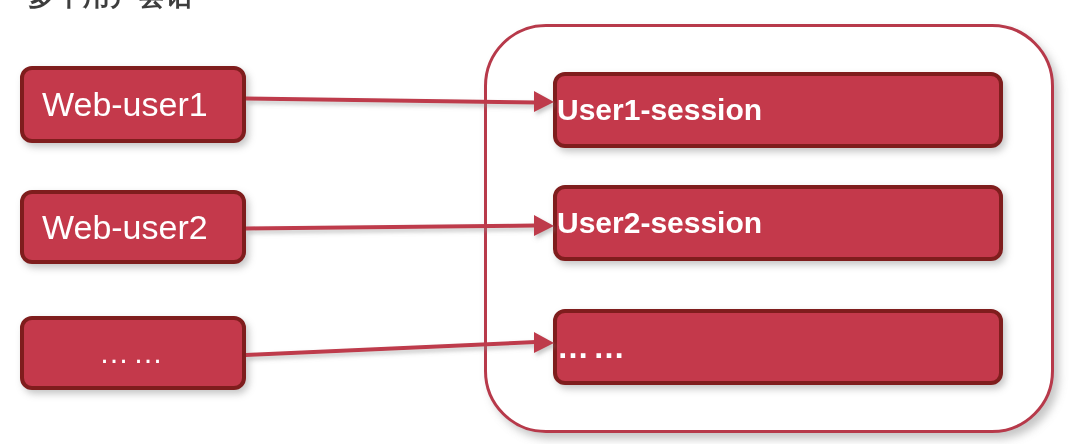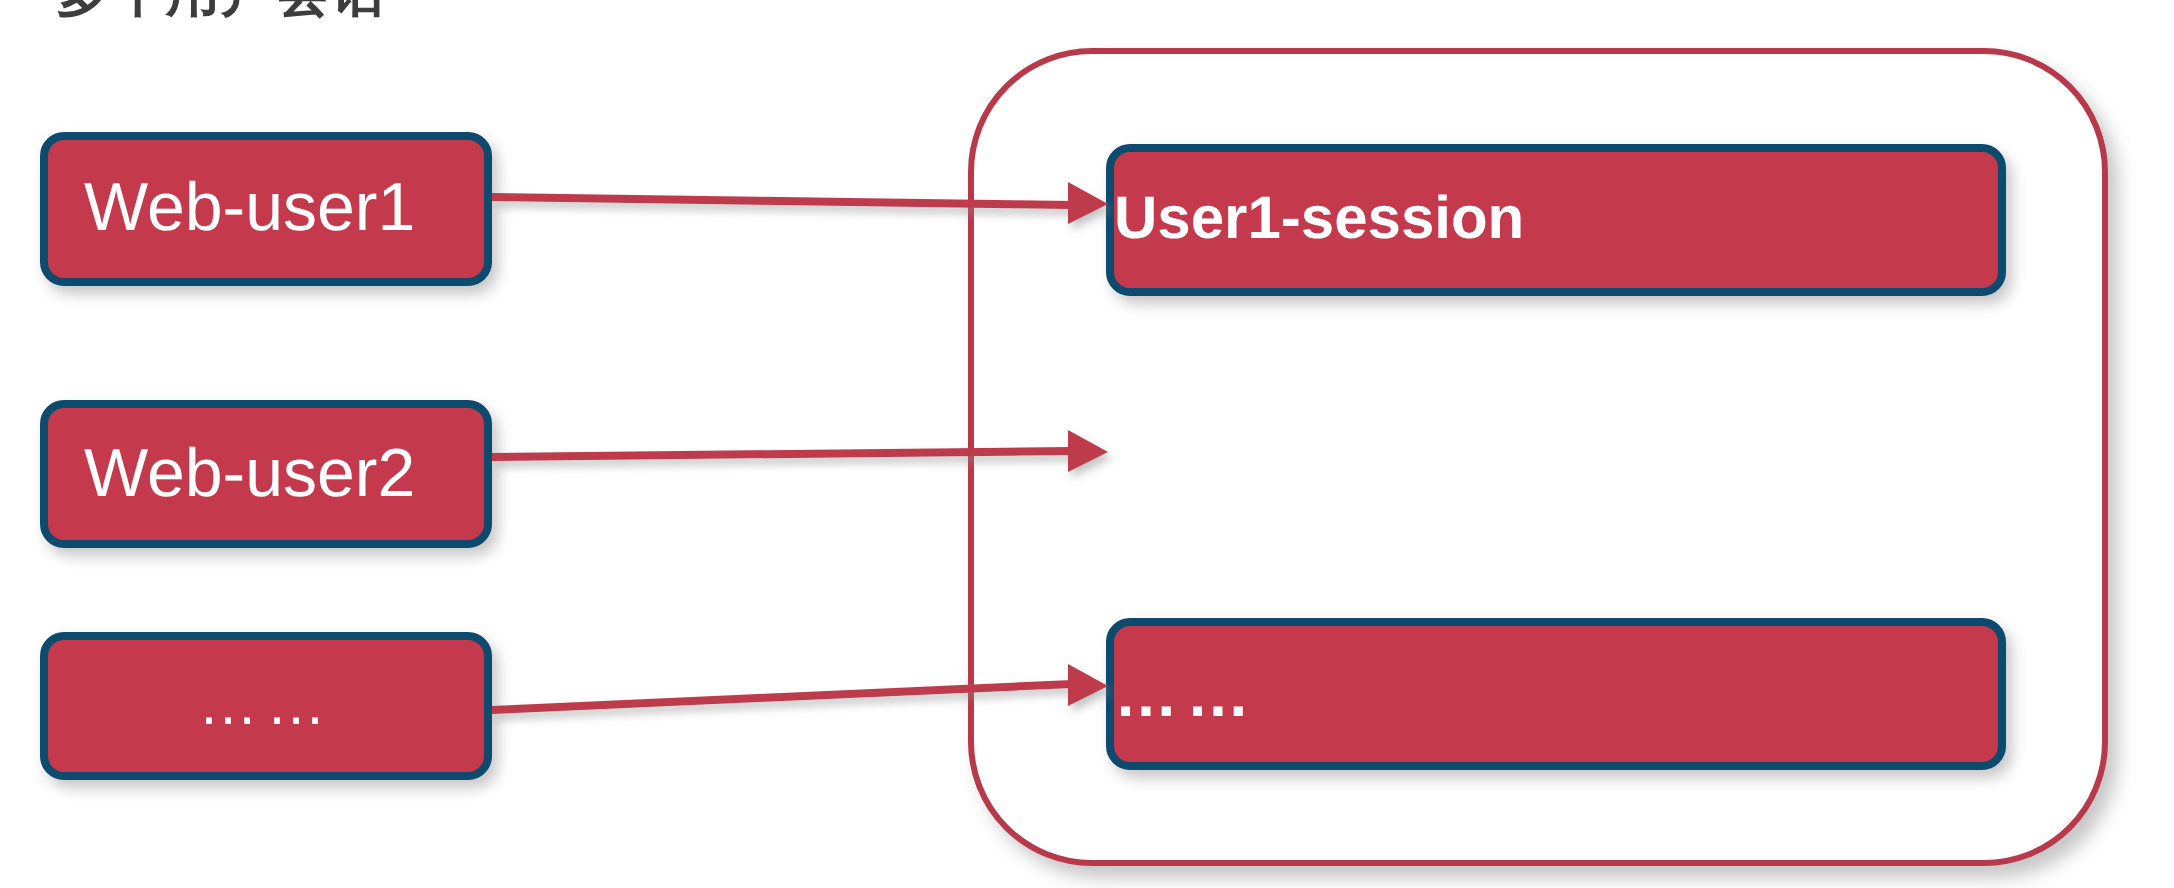--- a/index.html
+++ b/index.html
@@ -42,21 +42,21 @@
     border-radius: 62px;
     background: #ffffff;
     box-shadow: 5px 6px 9px rgba(120,120,120,0.42);
   }
 
   
   .pill {
     position: absolute;
     box-sizing: border-box;
     background: #C4394B;
-    border: 4px solid #0c4a6e;
+    border: 4px solid #7f1d1d;
     border-radius: 12px;
     color: #ffffff;
     display: flex;
     align-items: center;
     box-shadow: 3px 4px 7px rgba(130,130,130,0.45);
     overflow: hidden;
   }
   .pill.left {
     justify-content: flex-start;
     padding-left: 18px;
@@ -96,32 +96,35 @@
 <div id="canvas">
 
   <div class="clipped-title">多个用户会话</div>
 
   <div class="session-container"></div>
 
   <div class="pill left" style="left:20px; top:66px; width:226px; height:77px;">
     <span>Web-user1</span>
   </div>
 
-  <div class="pill left" style="left:20px; top:200px; width:226px; height:74px;">
+  <div class="pill left" style="left:20px; top:190px; width:226px; height:74px;">
     <span>Web-user2</span>
   </div>
 
   <div class="pill left dots" style="left:20px; top:316px; width:226px; height:74px;">
     <span>……</span>
   </div>
 
   <div class="pill right" style="left:553px; top:72px; width:450px; height:76px;">
     <span>User1-session</span>
   </div>
 
+  <div class="pill right" style="left:553px; top:185px; width:450px; height:76px;">
+    <span>User2-session</span>
+  </div>
 
   <div class="pill right dots" style="left:553px; top:309px; width:450px; height:76px;">
     <span>……</span>
   </div>
 
   <svg class="arrow-layer" viewBox="0 0 1087 444">
     <defs>
       <filter id="softshadow" x="-30%" y="-30%" width="180%" height="200%">
         <feDropShadow dx="2" dy="3" stdDeviation="2.2" flood-color="#8a8a8a" flood-opacity="0.5"></feDropShadow>
       </filter>

